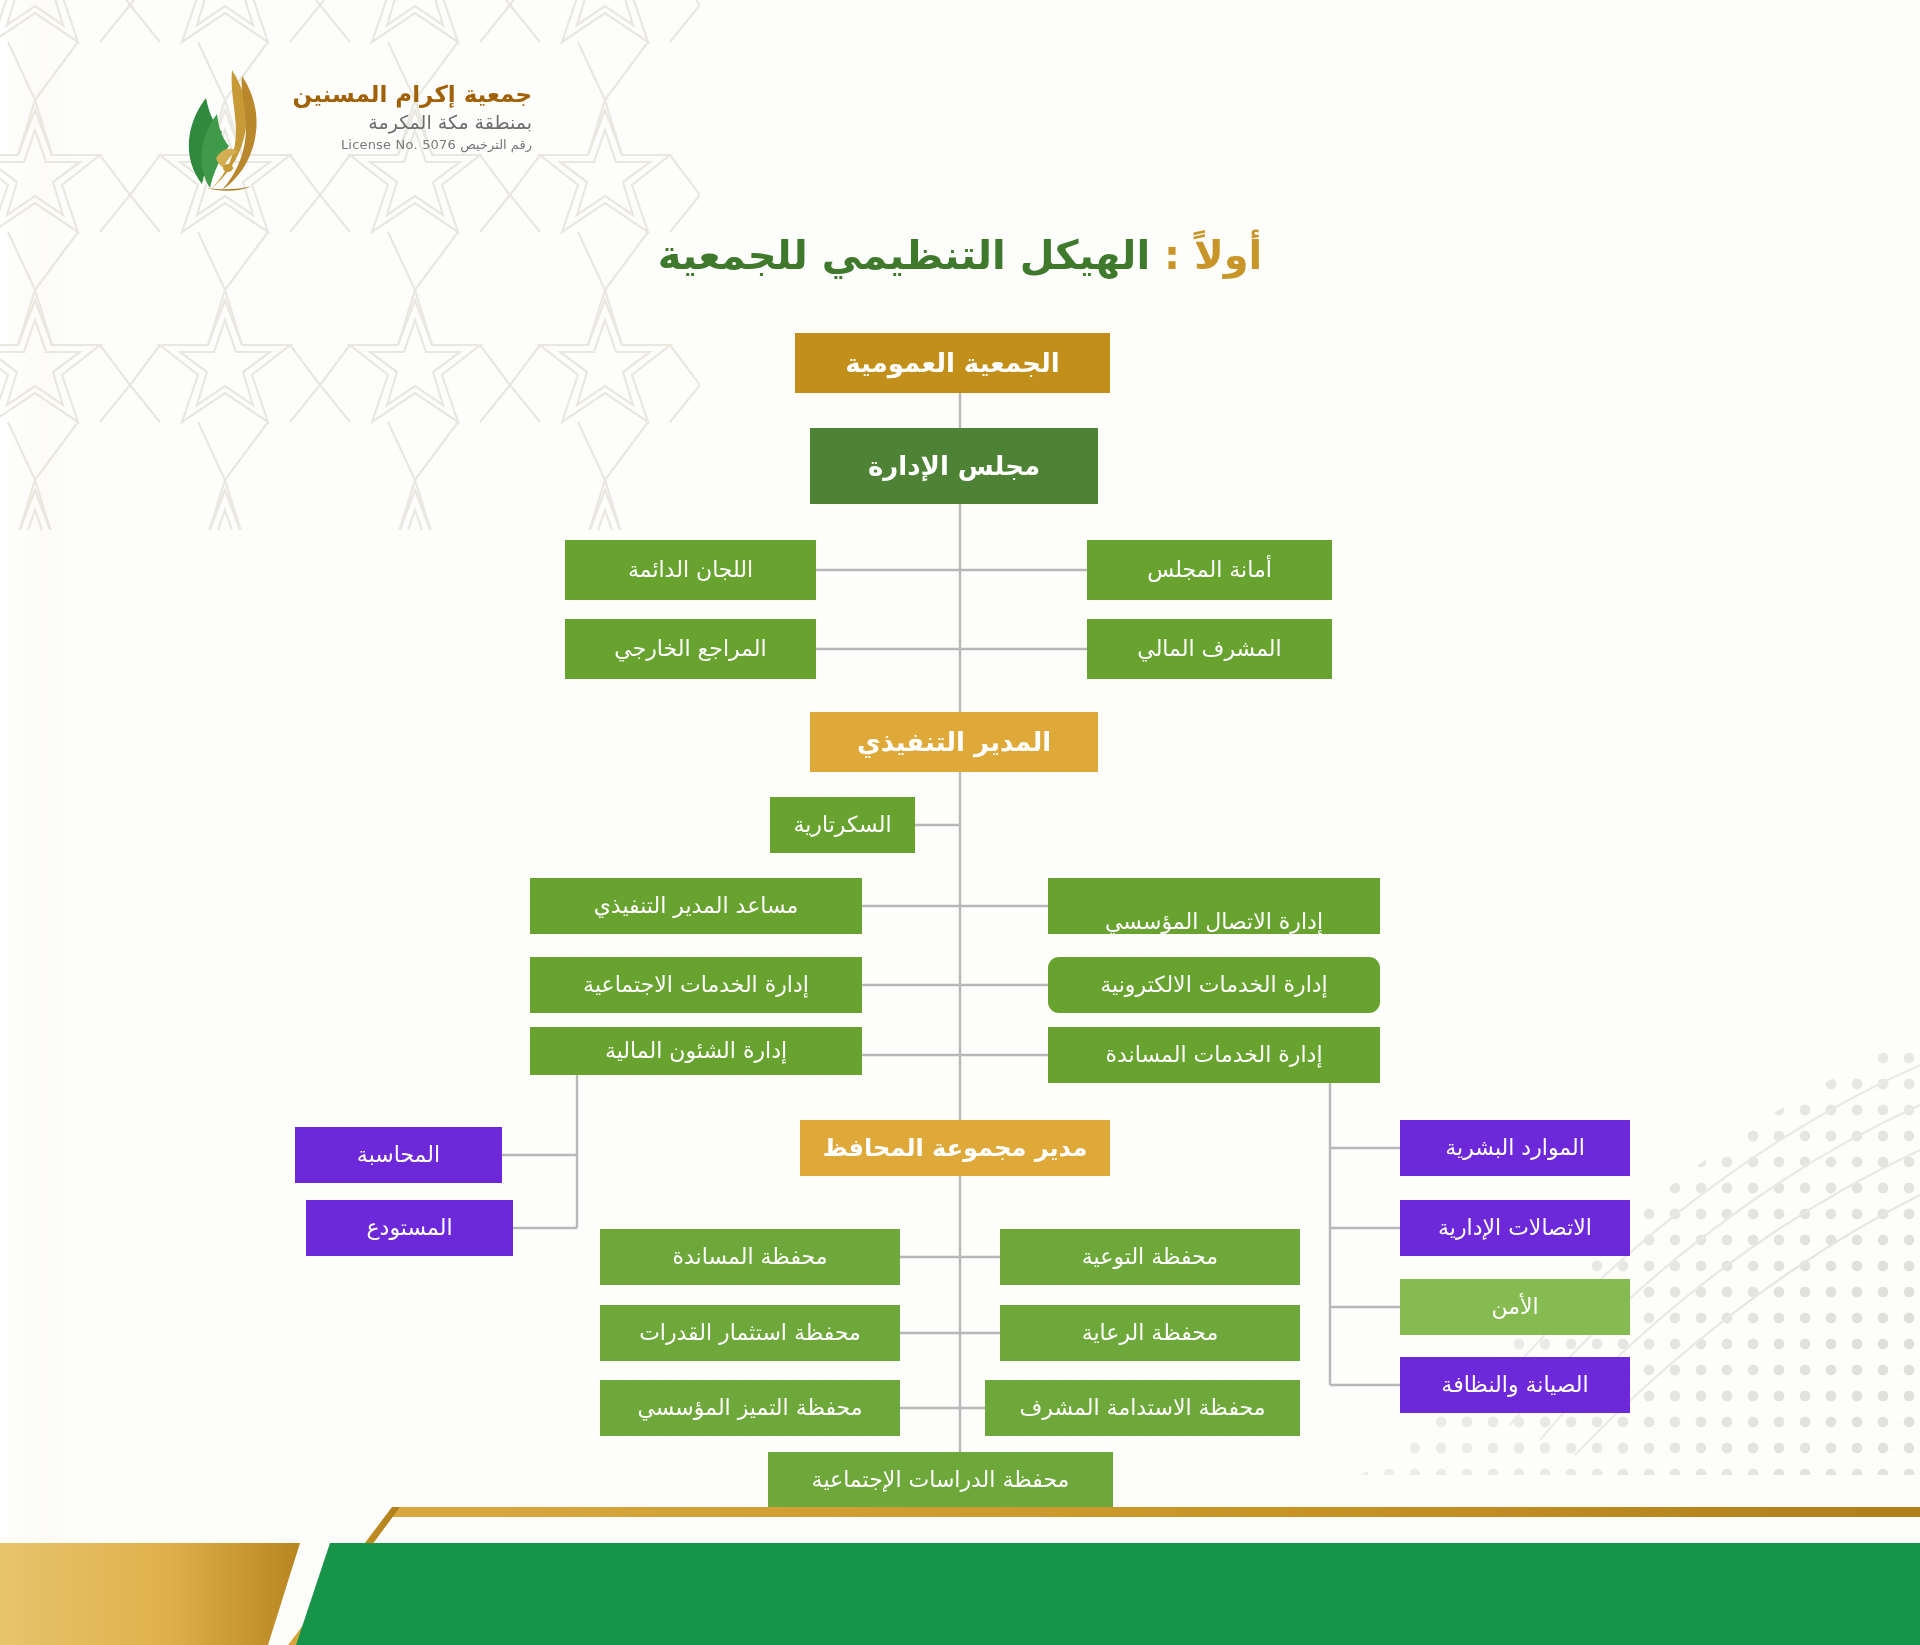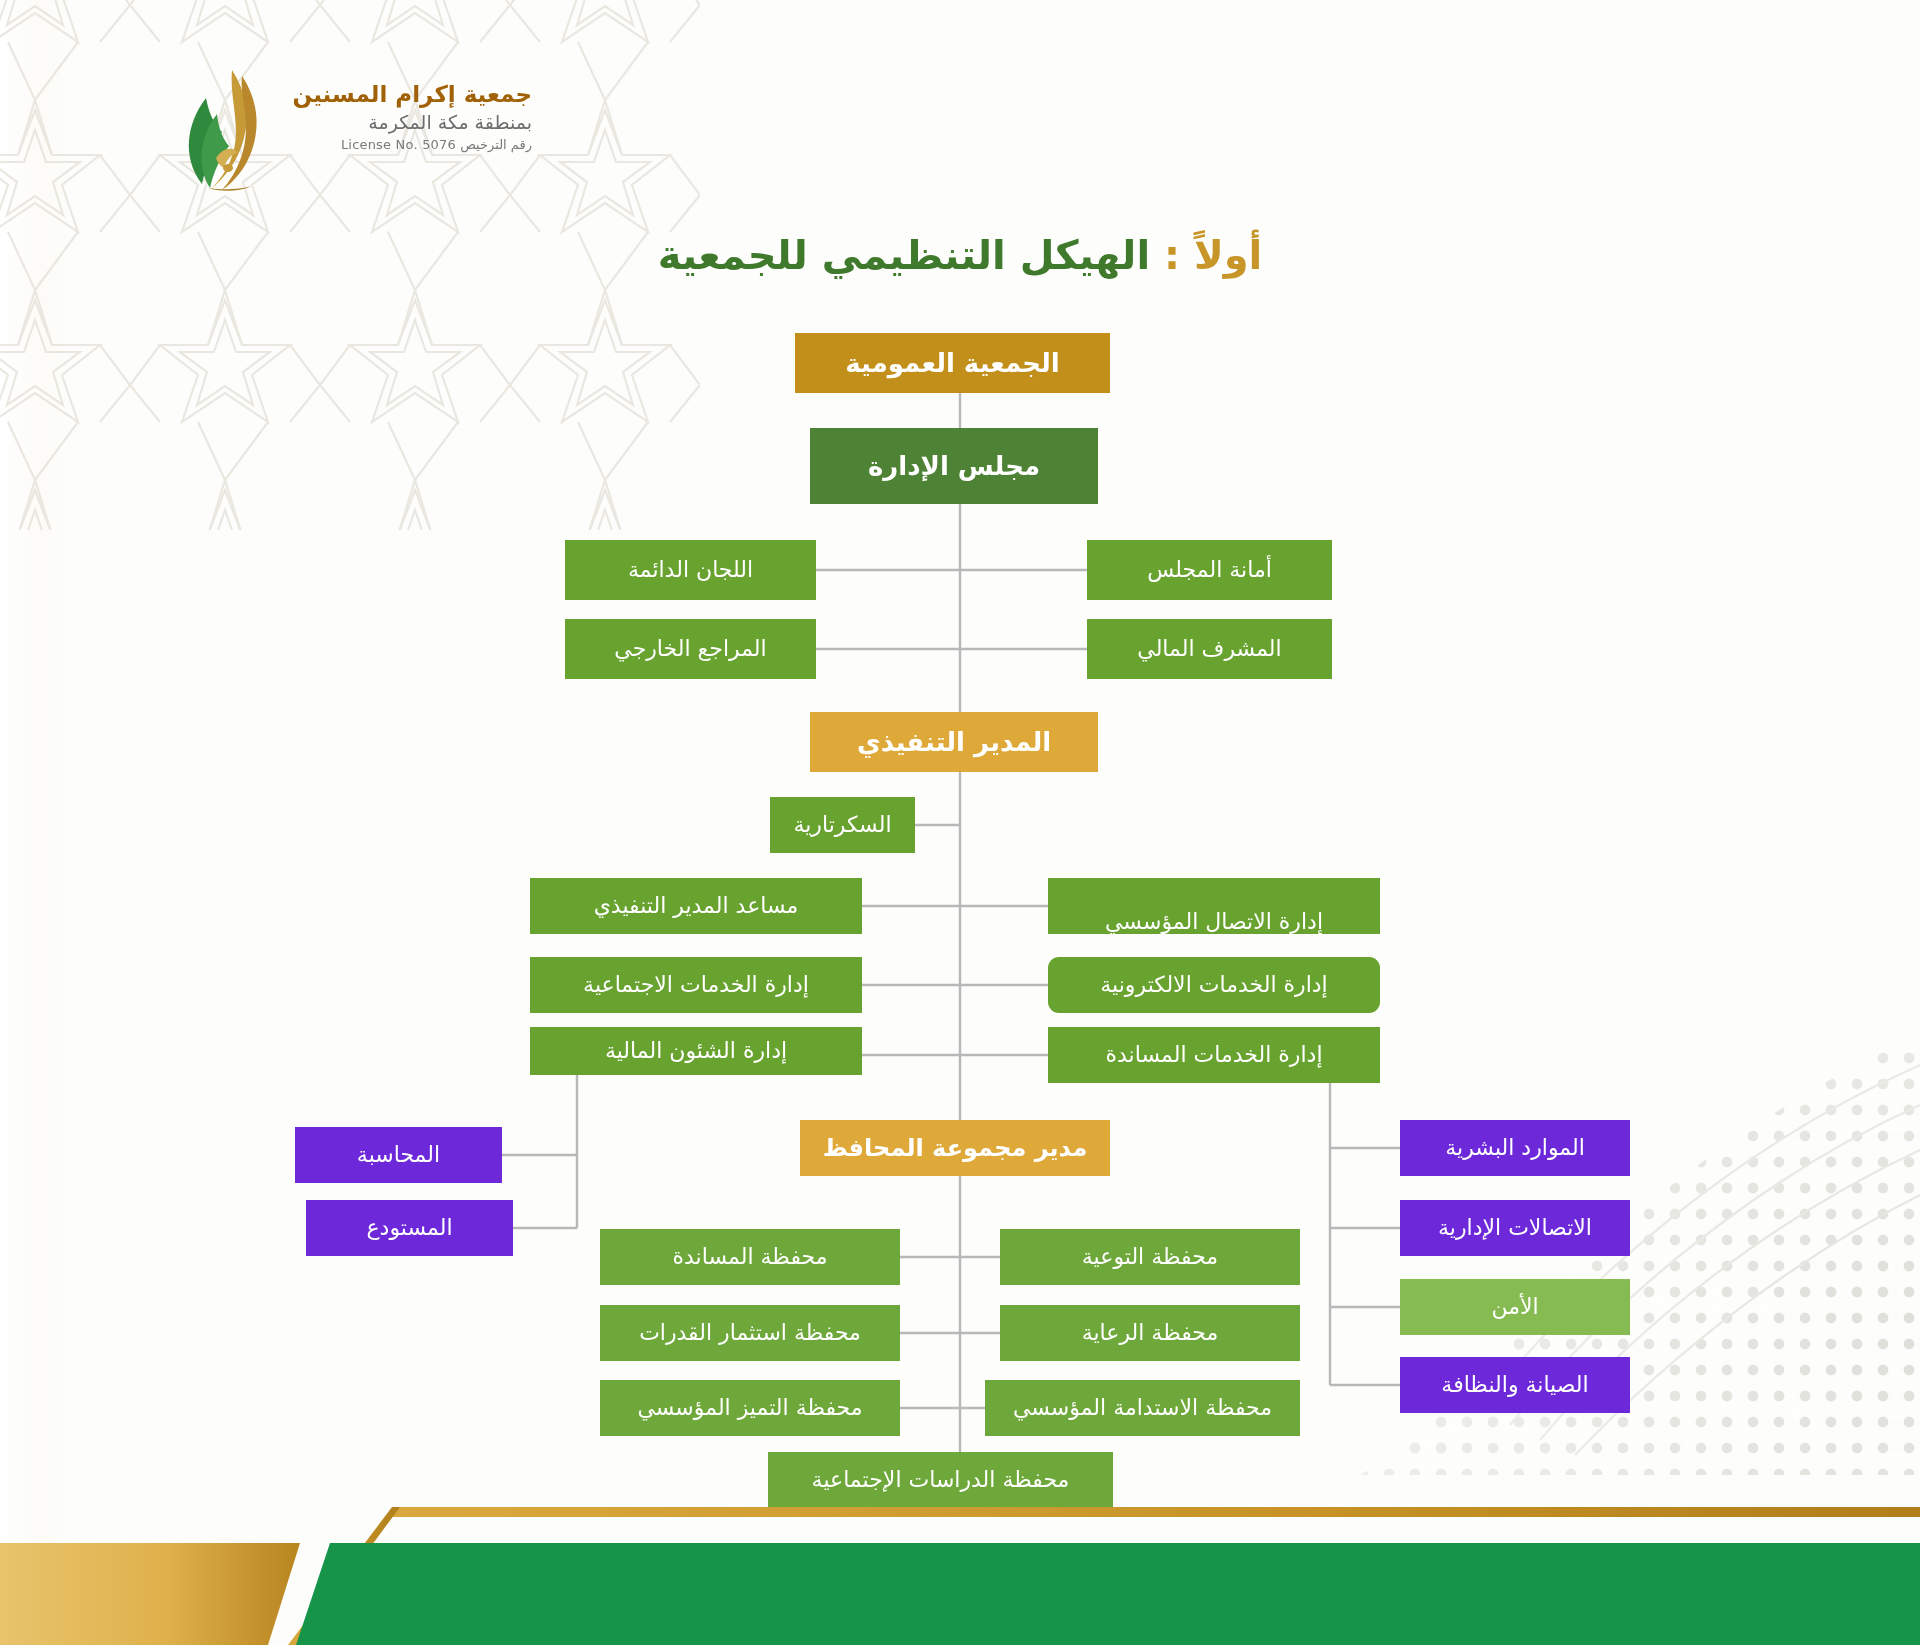--- a/index.html
+++ b/index.html
@@ -263,21 +263,21 @@
     <span>محفظة التميز المؤسسي</span>
   </div>
 
   <div class="node n-green-soft fs-22" style="left:1000px; top:1229px; width:300px; height:56px;">
     <span>محفظة التوعية</span>
   </div>
   <div class="node n-green-soft fs-22" style="left:1000px; top:1305px; width:300px; height:56px;">
     <span>محفظة الرعاية</span>
   </div>
   <div class="node n-green-soft fs-22" style="left:985px; top:1380px; width:315px; height:56px;">
-    <span>محفظة الاستدامة المؤسسي</span>
+    <span>محفظة الاستدامة المشرف</span>
   </div>
 
   <div class="node n-green-soft fs-22" style="left:768px; top:1452px; width:345px; height:56px;">
     <span>محفظة الدراسات الإجتماعية</span>
   </div>
 </div>
 
 <svg class="bottom-band" viewBox="0 0 1920 140">
   <defs>
     <linearGradient id="goldgrad" x1="0" y1="0" x2="1" y2="0">

